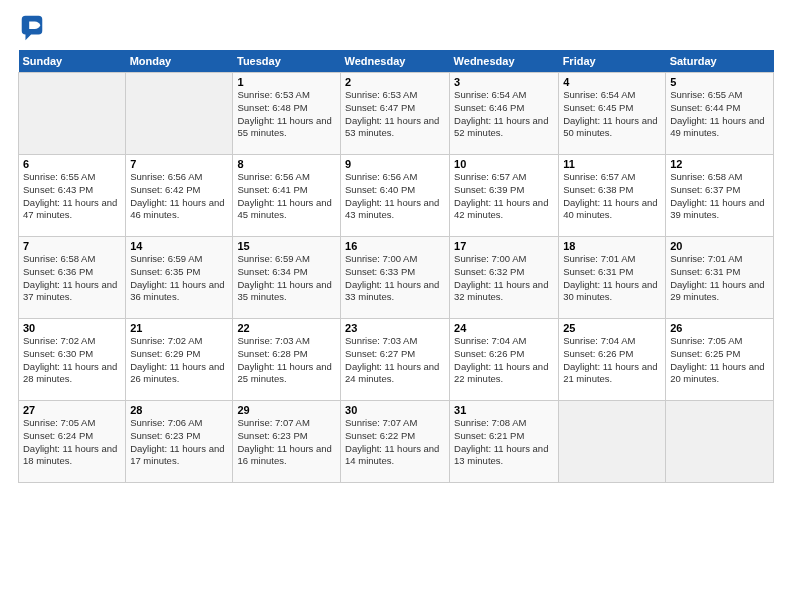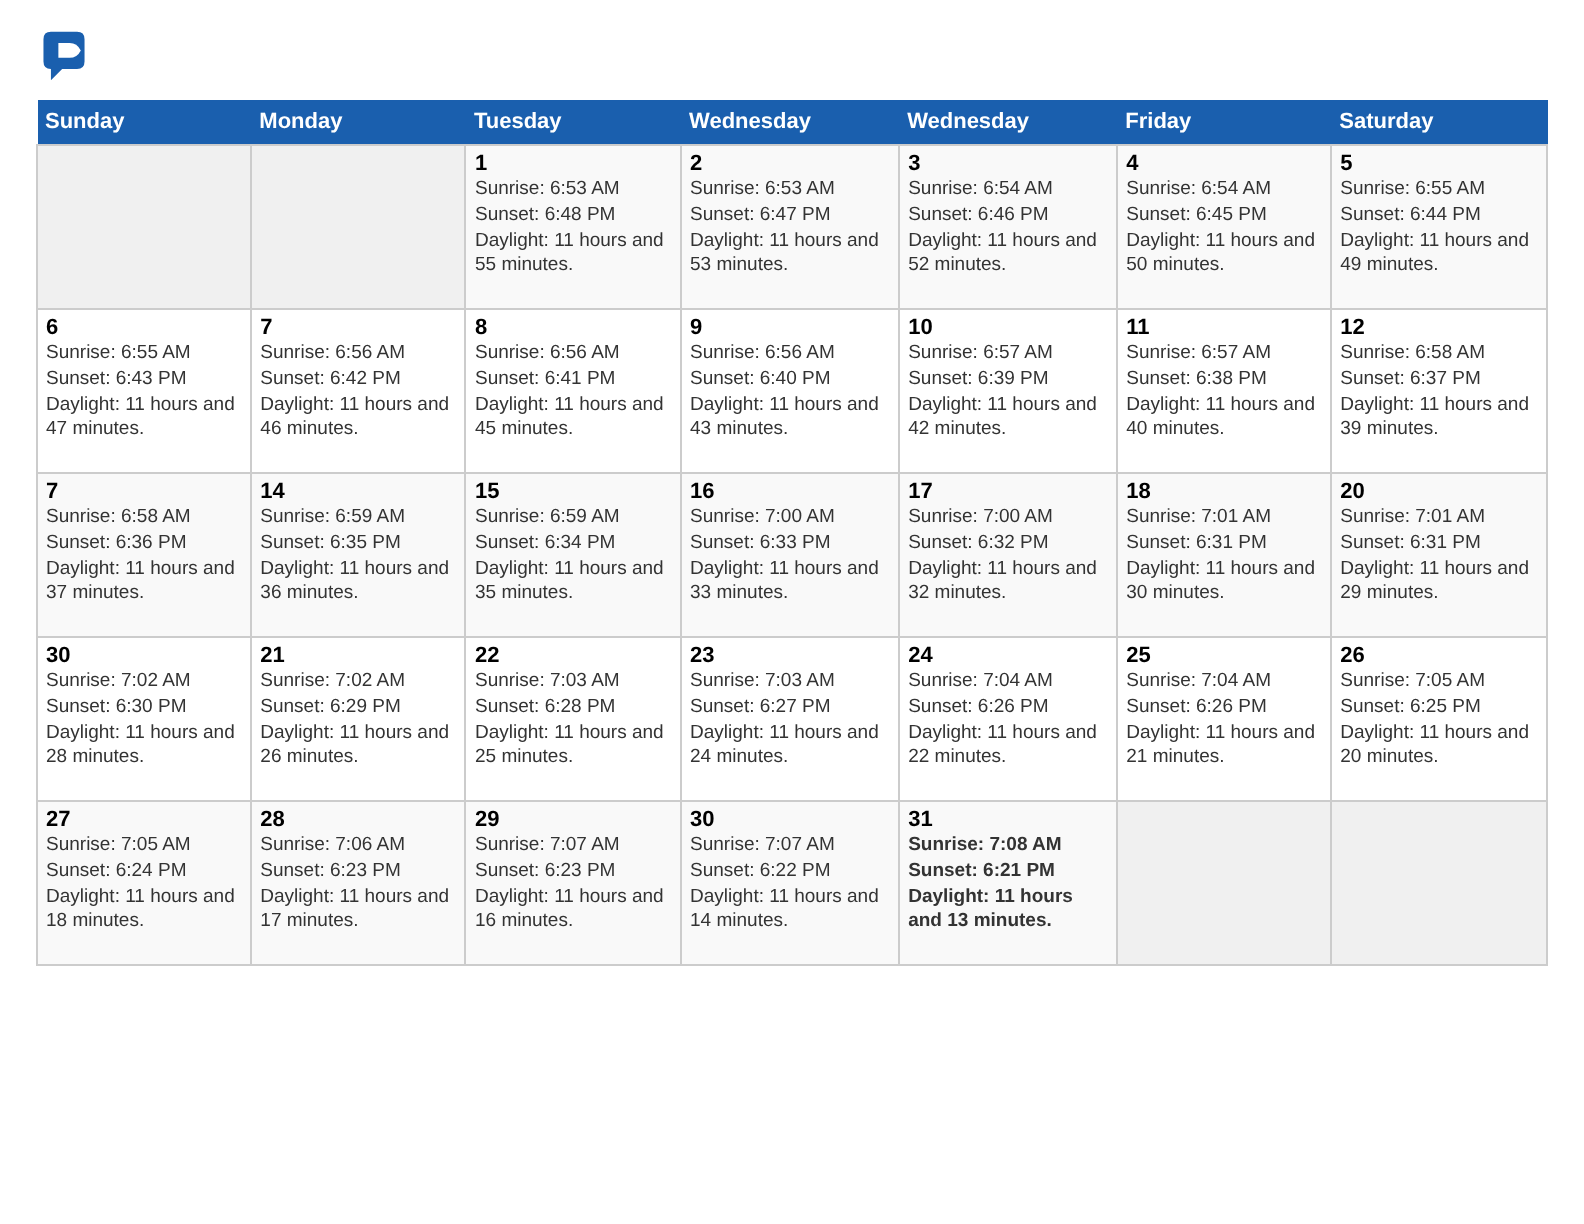--- a/index.html
+++ b/index.html
@@ -313,21 +313,21 @@
 Daylight: 11 hours and 16 minutes.</div>
           </td>
           <td>
             <span class="day-num">30</span>
             <div class="day-info" style="white-space: pre-line;">Sunrise: 7:07 AM
 Sunset: 6:22 PM
 Daylight: 11 hours and 14 minutes.</div>
           </td>
           <td>
             <span class="day-num">31</span>
-            <div class="day-info" style="white-space: pre-line; font-weight: bold;">Sunrise: 7:08 AM
+            <div class="day-info" style="white-space: pre-line;">Sunrise: 7:08 AM
 Sunset: 6:21 PM
 Daylight: 11 hours and 13 minutes.</div>
           </td>
           <td class="empty-cell"></td>
           <td class="empty-cell"></td>
         </tr>
       </tbody>
 </table>
 
 </div>

